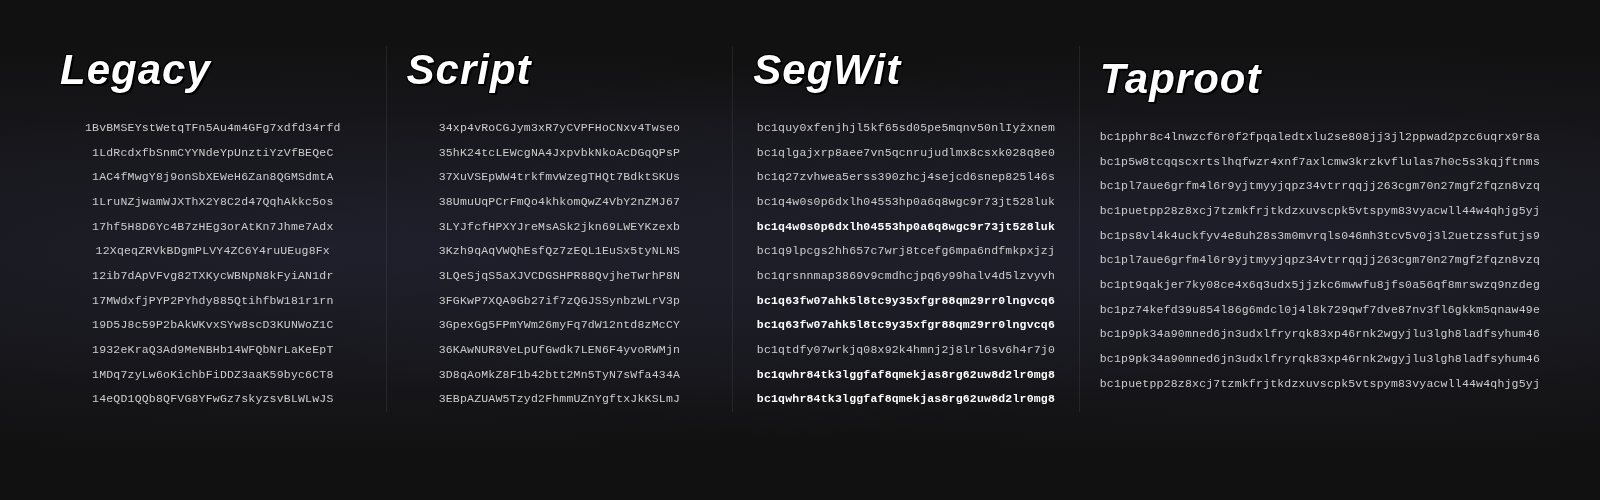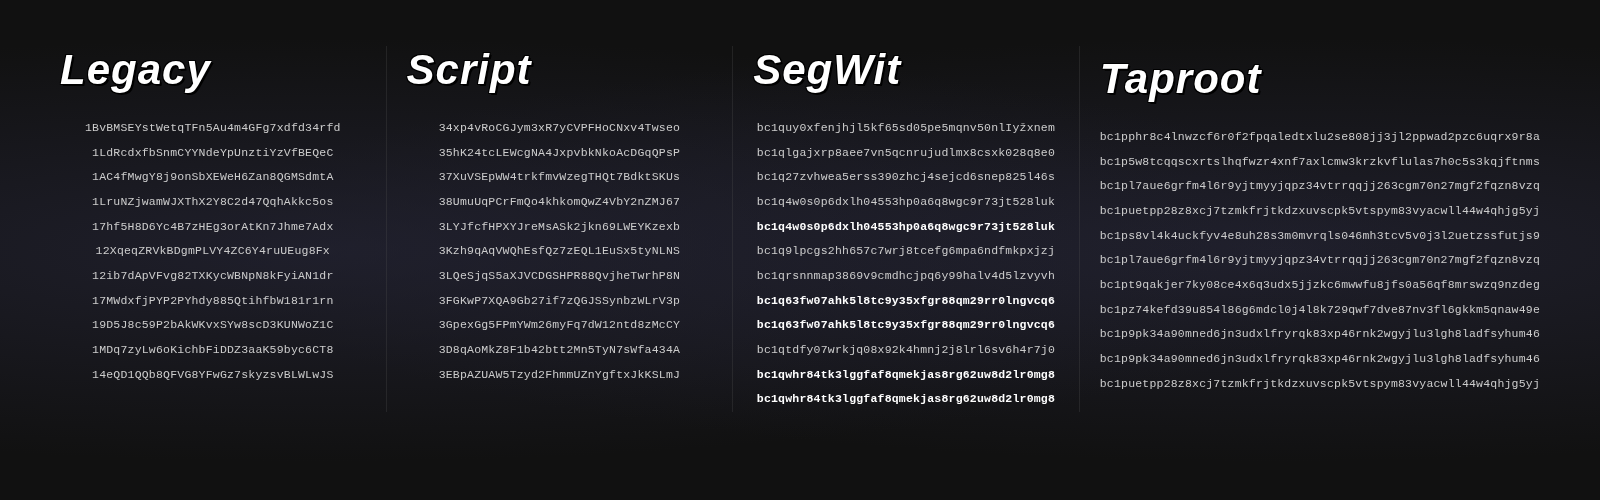--- a/index.html
+++ b/index.html
@@ -80,36 +80,38 @@
       <ul class="address-list">
         <li class="address-item">1BvBMSEYstWetqTFn5Au4m4GFg7xdfd34rfd</li>
         <li class="address-item">1LdRcdxfbSnmCYYNdeYpUnztiYzVfBEQeC</li>
         <li class="address-item">1AC4fMwgY8j9onSbXEWeH6Zan8QGMSdmtA</li>
         <li class="address-item">1LruNZjwamWJXThX2Y8C2d47QqhAkkc5os</li>
         <li class="address-item">17hf5H8D6Yc4B7zHEg3orAtKn7Jhme7Adx</li>
         <li class="address-item">12XqeqZRVkBDgmPLVY4ZC6Y4ruUEug8Fx</li>
         <li class="address-item">12ib7dApVFvg82TXKycWBNpN8kFyiAN1dr</li>
         <li class="address-item">17MWdxfjPYP2PYhdy885QtihfbW181r1rn</li>
         <li class="address-item">19D5J8c59P2bAkWKvxSYw8scD3KUNWoZ1C</li>
+        <li class="address-item">1932eKraQ3Ad9MeNBHb14WFQbNrLaKeEpT</li>
         <li class="address-item">1MDq7zyLw6oKichbFiDDZ3aaK59byc6CT8</li>
         <li class="address-item">14eQD1QQb8QFVG8YFwGz7skyzsvBLWLwJS</li>
       </ul>
     </div>
     <div class="column">
       <div class="column-title">Script</div>
       <ul class="address-list">
         <li class="address-item">34xp4vRoCGJym3xR7yCVPFHoCNxv4Twseo</li>
         <li class="address-item">35hK24tcLEWcgNA4JxpvbkNkoAcDGqQPsP</li>
         <li class="address-item">37XuVSEpWW4trkfmvWzegTHQt7BdktSKUs</li>
         <li class="address-item">38UmuUqPCrFmQo4khkomQwZ4VbY2nZMJ67</li>
         <li class="address-item">3LYJfcfHPXYJreMsASk2jkn69LWEYKzexb</li>
         <li class="address-item">3Kzh9qAqVWQhEsfQz7zEQL1EuSx5tyNLNS</li>
         <li class="address-item">3LQeSjqS5aXJVCDGSHPR88QvjheTwrhP8N</li>
         <li class="address-item">3FGKwP7XQA9Gb27if7zQGJSSynbzWLrV3p</li>
         <li class="address-item">3GpexGg5FPmYWm26myFq7dW12ntd8zMcCY</li>
+        <li class="address-item">36KAwNUR8VeLpUfGwdk7LEN6F4yvoRWMjn</li>
         <li class="address-item">3D8qAoMkZ8F1b42btt2Mn5TyN7sWfa434A</li>
         <li class="address-item">3EBpAZUAW5Tzyd2FhmmUZnYgftxJkKSLmJ</li>
       </ul>
     </div>
     <div class="column">
       <div class="column-title">SegWit</div>
       <ul class="address-list">
         <li class="address-item">bc1quy0xfenjhjl5kf65sd05pe5mqnv50nlIyžxnem</li>
         <li class="address-item">bc1qlgajxrp8aee7vn5qcnrujudlmx8csxk028q8e0</li>
         <li class="address-item">bc1q27zvhwea5erss390zhcj4sejcd6snep825l46s</li>

